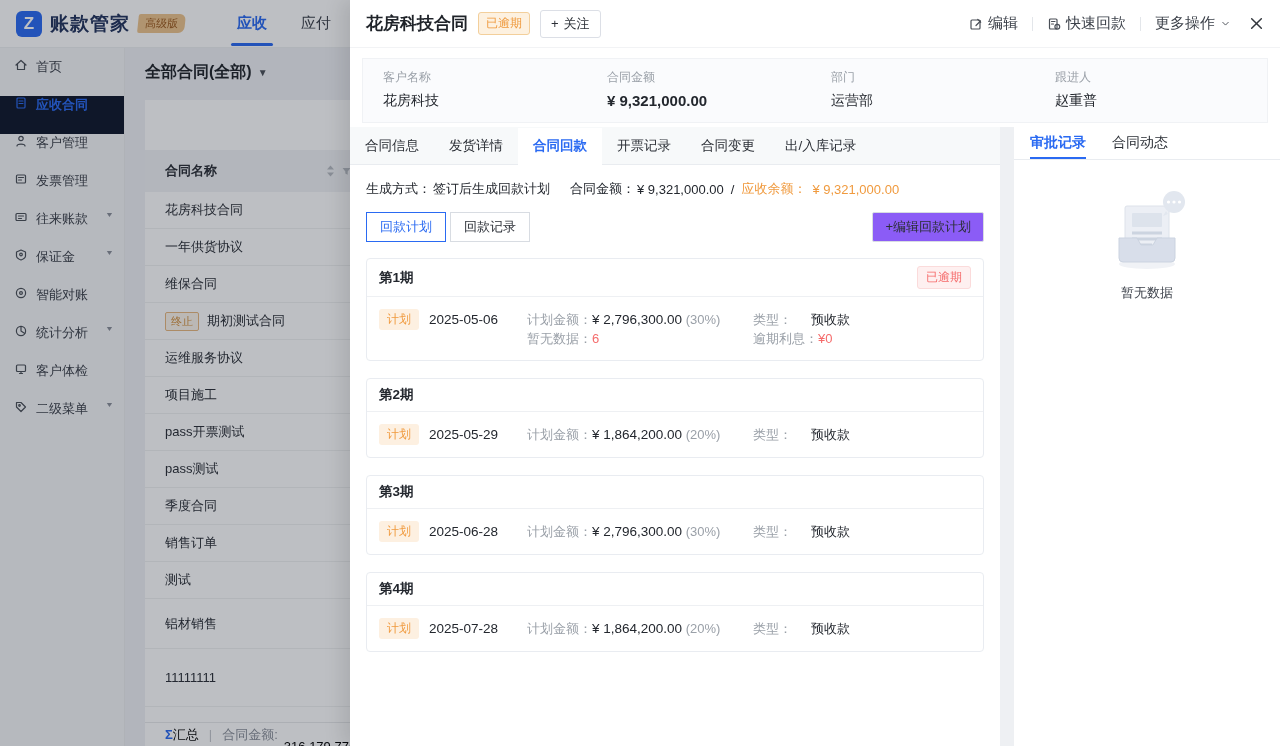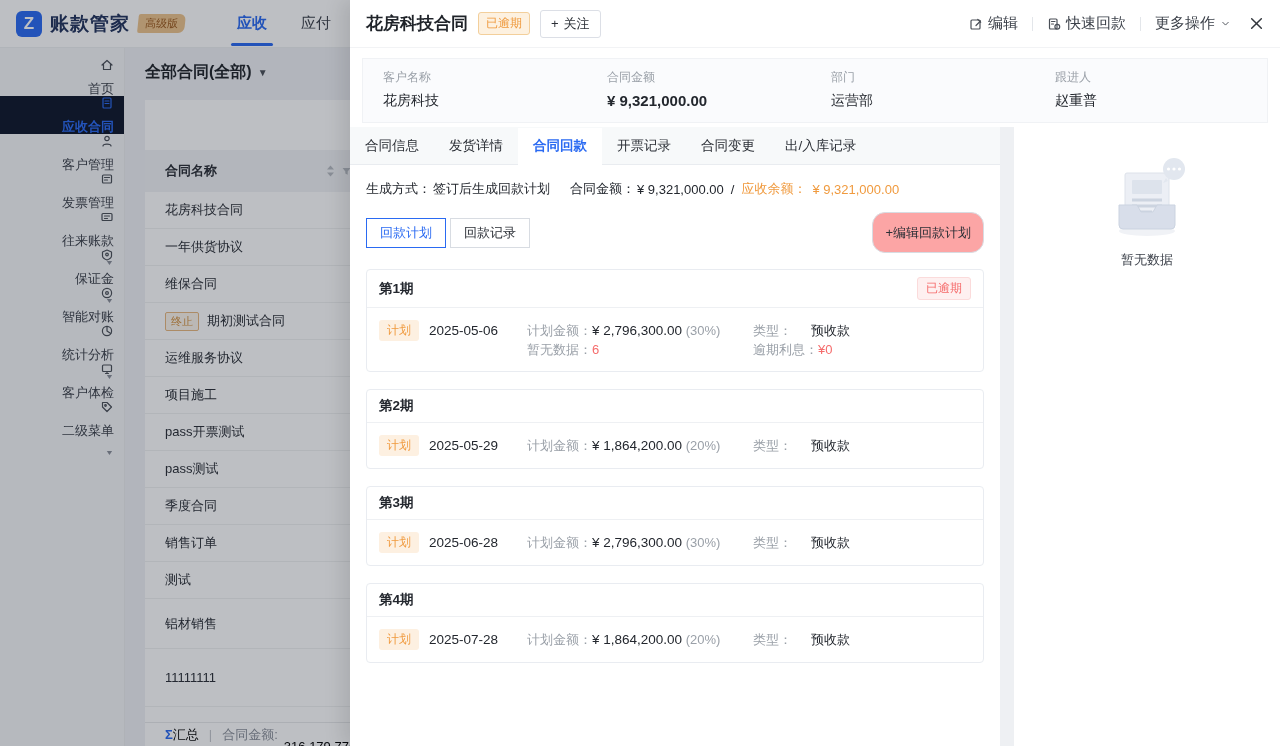--- a/index.html
+++ b/index.html
@@ -12,21 +12,21 @@
   .logo-wrap { display:flex; align-items:center; gap:8px; }
   .logo-mark { width:26px; height:26px; border-radius:6px; background:#2a6af2; color:#fff; font-weight:bold; font-size:17px; display:flex; align-items:center; justify-content:center; }
   .logo-text { font-size:19px; font-weight:bold; color:#22335c; letter-spacing:1px; }
   .version-badge { background:#eec48c; color:#9c5a1d; font-size:11px; padding:2px 7px; border-radius:2px 6px 6px 2px; transform:skewX(-6deg); }
   .top-nav { display:flex; gap:34px; margin-left:52px; height:48px; align-items:center; }
   .top-nav-item { font-size:15px; color:#3c414a; position:relative; height:48px; display:flex; align-items:center; cursor:pointer; }
   .top-nav-item.active { color:#2a6af2; font-weight:bold; }
   .top-nav-item.active::after { content:""; position:absolute; left:-6px; right:-6px; bottom:2px; height:3px; border-radius:2px; background:#2a6af2; }
 
   .app-sidebar { position:absolute; top:48px; left:0; width:125px; bottom:0; background:#f6f7f9; border-right:1px solid #ecedef; padding-top:10px; }
-  .side-item { height:38px; display:flex; align-items:flex-end; gap:8px; padding:0 10px 0 14px; font-size:13px; color:#3c414a; cursor:pointer;flex-direction:column; }
+  .side-item { height:38px; display:flex; align-items:flex-start; gap:8px; padding:0 10px 0 14px; font-size:13px; color:#3c414a; cursor:pointer; }
   .side-item .sicon { width:14px; height:14px; flex:none; display:flex; }
   .side-item svg { width:14px; height:14px; stroke:#4a4f57; fill:none; stroke-width:1.2; stroke-linecap:round; stroke-linejoin:round; }
   .side-item.selected { background:#0f172a; color:#2a6af2; font-weight:bold; }
   .side-item.selected svg { stroke:#2a6af2; }
   .side-chevron { margin-left:auto; font-size:9px; color:#8a8f99; transform:scaleY(0.8); }
 
   .app-main { position:absolute; top:48px; left:125px; right:0; bottom:0; background:#f0f2f5; }
   .list-title { padding:14px 20px 10px; font-size:16px; font-weight:bold; color:#1f2329; display:flex; align-items:center; gap:6px; }
   .list-title .tchev { font-size:10px; color:#4a4f57; font-weight:normal; }
   .list-card { position:absolute; top:52px; left:20px; right:0; bottom:24px; background:#fff; overflow:hidden; }
@@ -75,21 +75,21 @@
   .d-scroll { flex:1; overflow:hidden; padding:15px 16px; }
 
   .gen-row { font-size:13px; margin-bottom:14px; display:flex; flex-wrap:wrap; gap:2px; align-items:center; }
   .gen-row .dark { color:#23272e; } .gen-row .sp { width:16px; }
   .gen-row .orange { color:#f09a3e; }
 
   .toggle-row { display:flex; align-items:center; margin-bottom:16px; }
   .btn-toggle { height:30px; padding:0 13px; font-size:13px; background:#fff; border:1px solid #d8dce2; color:#2b2f36; cursor:pointer; display:flex; align-items:center; }
   .btn-toggle.on { border-color:#2a6af2; color:#2a6af2; position:relative; z-index:1; }
   .btn-toggle + .btn-toggle { margin-left:4px; }
-  .btn-edit-plan { margin-left:auto; height:41px; padding:0 12px; font-size:13px; background:#fca5a5; border:1px solid #d8dce2; border-radius:13px; color:#2b2f36; cursor:pointer; display:flex; align-items:center; }
+  .btn-edit-plan { margin-left:auto; height:30px; padding:0 12px; font-size:13px; background:#8b5cf6; border:1px solid #d8dce2; border-radius:2px; color:#2b2f36; cursor:pointer; display:flex; align-items:center; }
 
   .period-card { border:1px solid #e9ecf1; border-radius:4px; margin-bottom:17px; }
   .pc-head { display:flex; align-items:center; padding:7px 12px; }
   .pc-title { font-size:13.5px; font-weight:bold; color:#23272e; }
   .badge-overdue-red { margin-left:auto; font-size:12px; color:#f56c6c; background:#fef0f0; border:1px solid #fbdbdb; border-radius:3px; padding:2px 8px; }
   .pc-body { border-top:1px solid #eef0f3; padding:12px; display:grid; grid-template-columns:50px 98px 1fr 218px; align-items:center; font-size:13px; }
   .badge-plan { width:fit-content; font-size:12px; color:#f09a3e; background:#fdf0e1; border-radius:3px; padding:2px 8px; }
   .pc-date { color:#23272e; font-size:13.5px; }
   .lbl { color:#9aa0a8; } .val { color:#23272e; } .pct { color:#9aa0a8; } .red { color:#f56c6c; }
   .pc-amount .val { font-size:13.5px; }
@@ -445,20 +445,24 @@
               <span class="pc-amount"><span class="lbl">计划金额：</span><span class="val">¥ 1,864,200.00</span> <span class="pct">(20%)</span></span>
               <span class="pc-type"><span class="lbl">类型：</span><span class="val">预收款</span></span>
             </div>
           </div>
         </div>
       </div>
 
       <div class="d-gutter"></div>
 
       <div class="d-side">
+        <div class="s-tabs">
+          <div class="s-tab active">审批记录</div>
+          <div class="s-tab">合同动态</div>
+        </div>
         <div class="empty-wrap">
           <svg width="104" height="86" viewBox="0 0 104 86">
             <ellipse cx="52" cy="76" rx="28" ry="5" fill="#f0f2f6"></ellipse>
             <rect x="30" y="18" width="44" height="46" rx="2" fill="#eceff5" stroke="#dde2ea"></rect>
             <rect x="37" y="25" width="30" height="14" rx="1" fill="#dde3ec"></rect>
             <path d="M37 45 h30 M37 51 h30 M37 57 h20" stroke="#ccd4e0" stroke-width="3"></path>
             <path d="M24 50 h18 l4 7 h12 l4-7 h18 v20 a4 4 0 0 1 -4 4 h-48 a4 4 0 0 1 -4-4 z" fill="#d8deea" stroke="#cbd3e0"></path>
             <circle cx="79" cy="14" r="11" fill="#e2e7ef"></circle>
             <circle cx="73.5" cy="14" r="1.6" fill="#fff"></circle>
               <circle cx="79" cy="14" r="1.6" fill="#fff"></circle>

